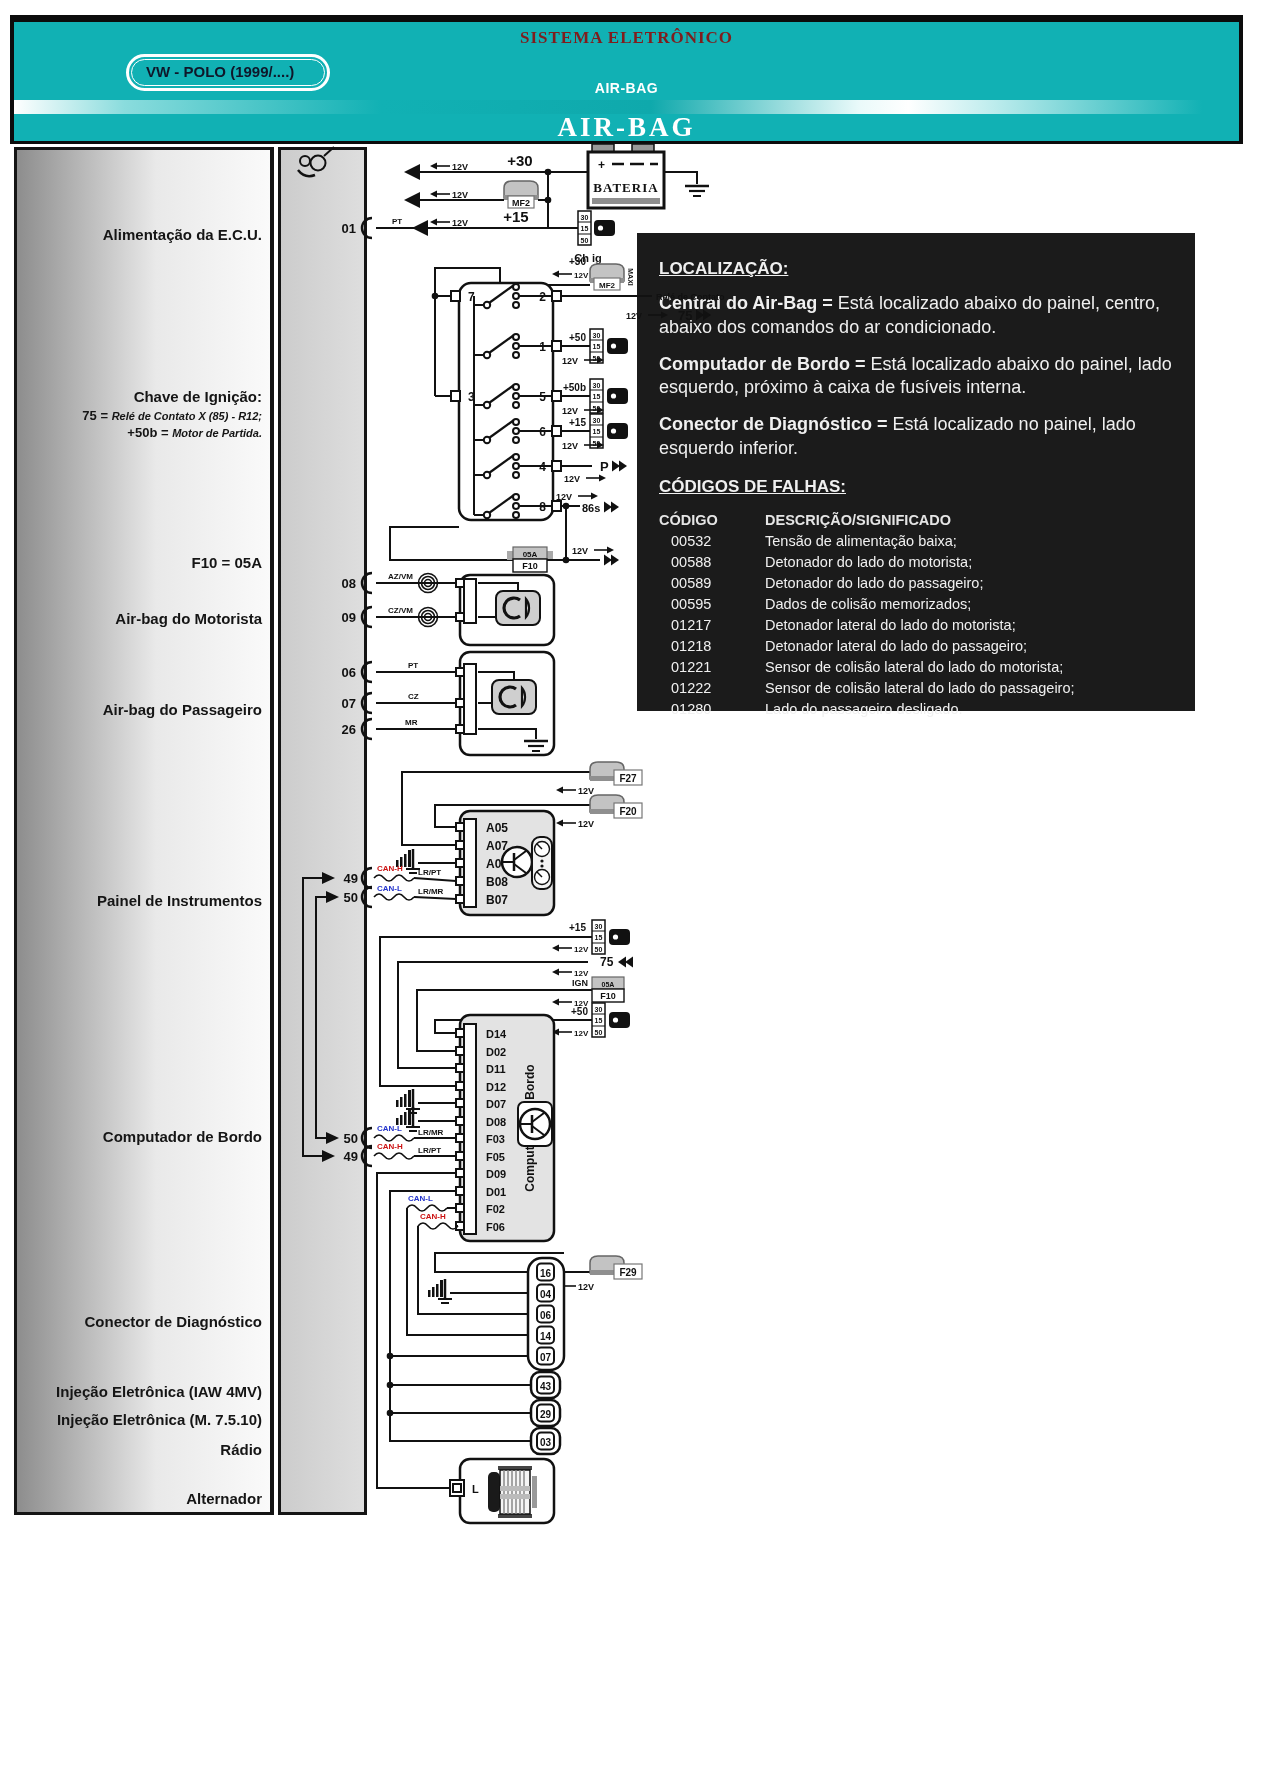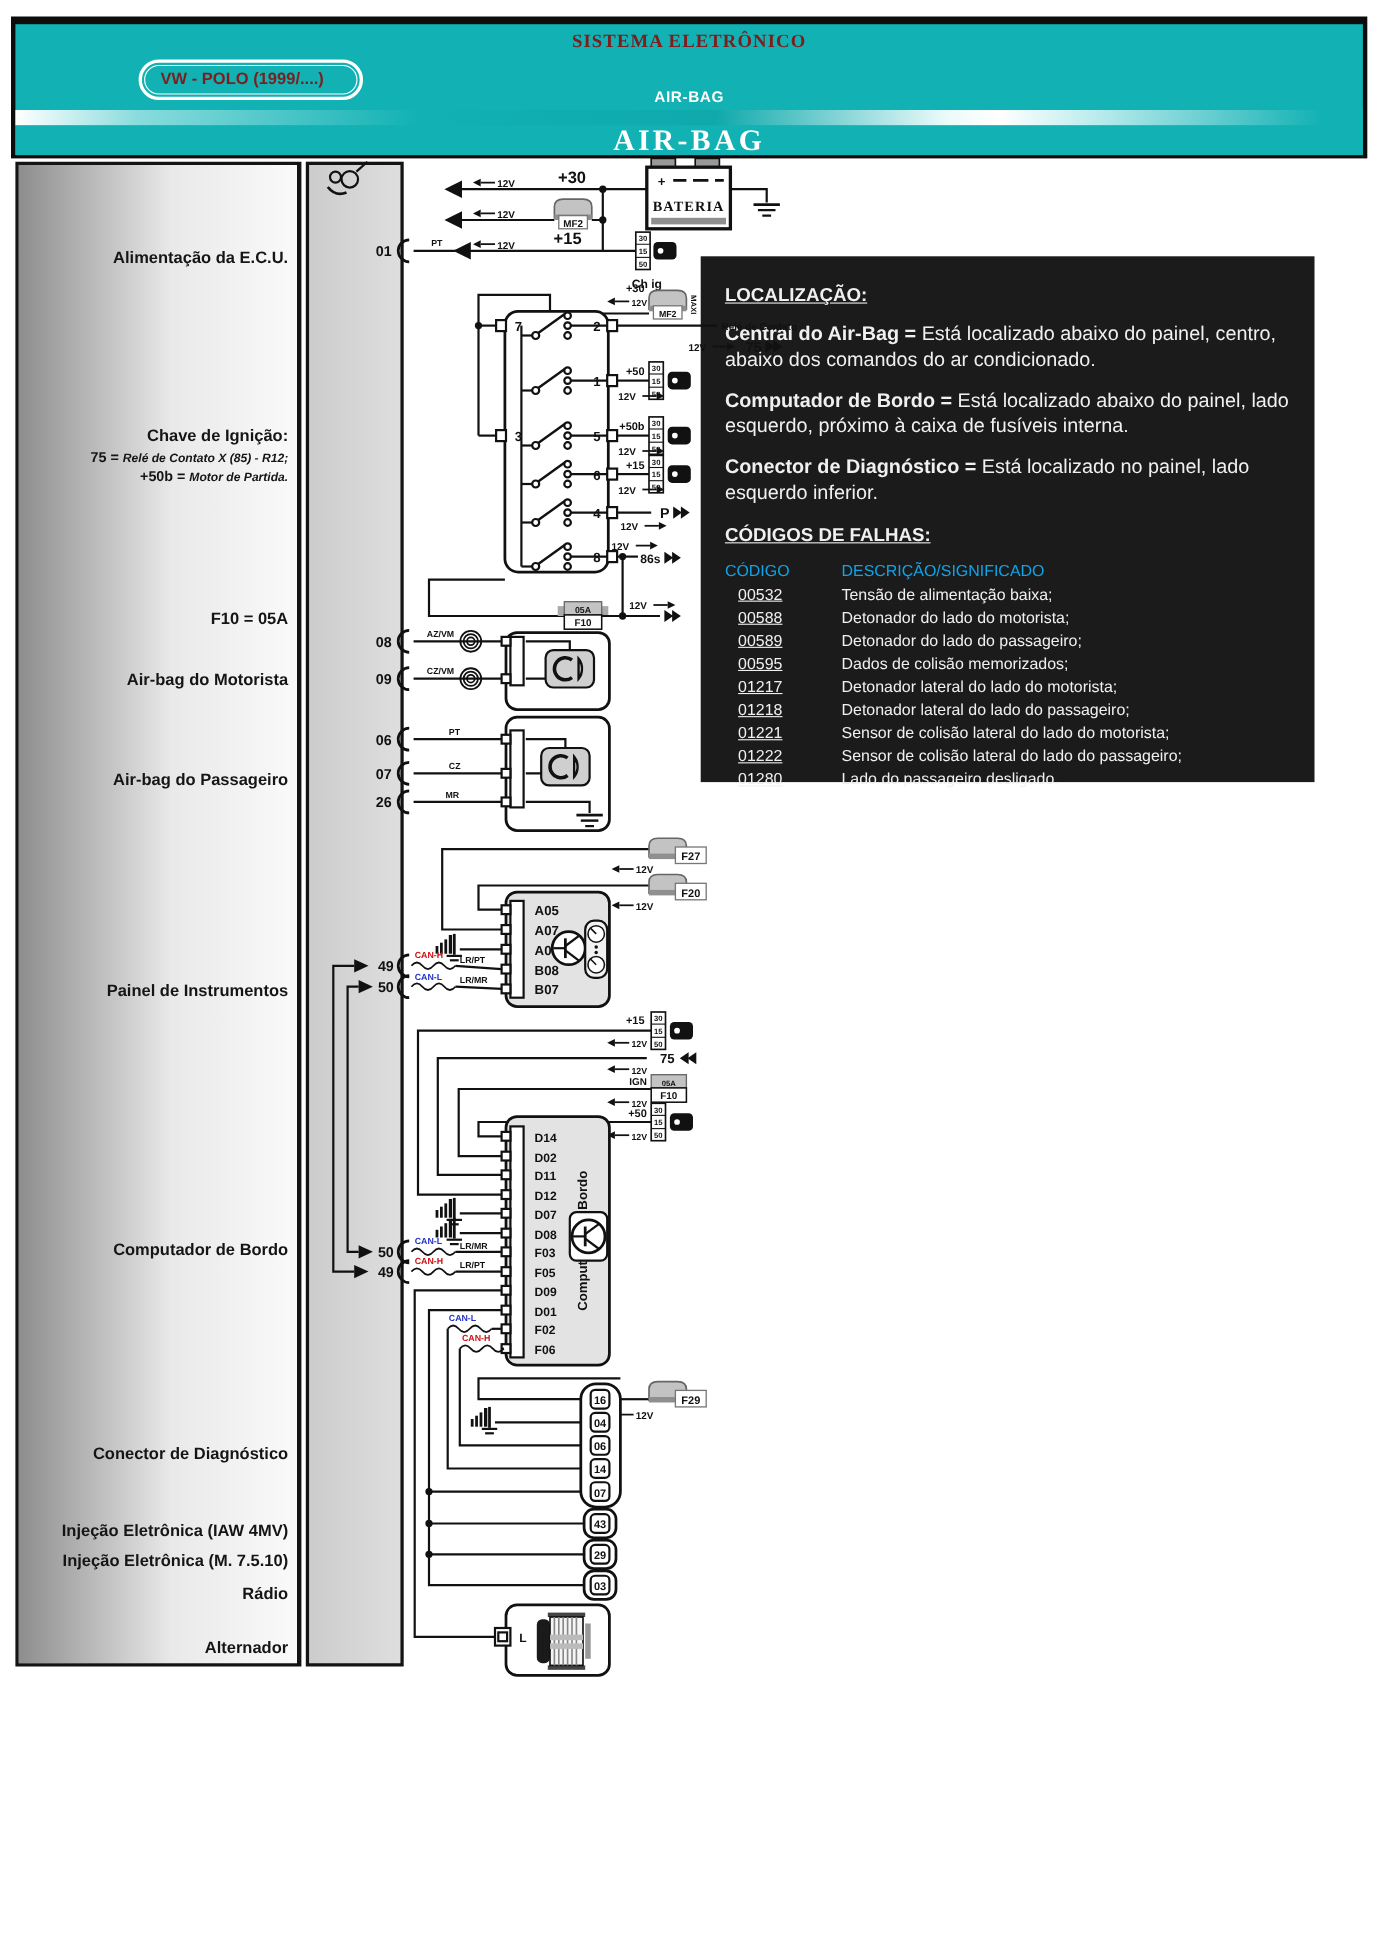--- a/index.html
+++ b/index.html
@@ -4,21 +4,21 @@
 <style>
   html,body{margin:0;padding:0;background:#fff;}
   .page{position:relative;width:1263px;height:1781px;background:#fff;overflow:hidden;
         font-family:"Liberation Sans",sans-serif;color:#111;}
   
   .hdr-black{position:absolute;left:10px;top:15px;width:1233px;height:129px;background:#0c0c0c;}
   .hdr-teal{position:absolute;left:4px;top:7px;width:1225px;height:119px;background:#11b1b4;}
   .hdr-title{position:absolute;top:6px;left:0;width:100%;text-align:center;color:#7f1d1d;
              font-family:"Liberation Serif",serif;font-weight:bold;font-size:17px;letter-spacing:1px;}
   .badge-outer{position:absolute;left:112px;top:32px;border:3px solid #fff;border-radius:20px;padding:2px;}
-  .badge-inner{border:1.5px solid #fff;border-radius:14px;padding:3px 30px 5px 14px;color:#7f1d1d;
+  .badge-inner{border:1.5px solid #fff;border-radius:14px;padding:3px 30px 5px 14px;color:#0f172a;
                font-weight:bold;font-size:15px;white-space:nowrap;}
   .hdr-sub{position:absolute;top:58px;left:0;width:100%;text-align:center;color:#fff;
            font-weight:bold;font-size:14px;letter-spacing:.5px;}
   .shimmer{position:absolute;left:0;top:78px;width:100%;height:14px;
            background:linear-gradient(90deg,#ffffff 0%,#8adcdd 9%,#11b1b4 30%,#0fa9ac 52%,
                       #eafafa 69%,#ffffff 73%,#bdeced 80%,#11b1b4 97%);}
   .hdr-band{position:absolute;left:0;top:92px;width:100%;height:27px;background:#11b1b4;}
   .hdr-band .big{position:absolute;top:-2px;left:0;width:100%;text-align:center;color:#fff;
            font-family:"Liberation Serif",serif;font-weight:bold;font-size:27px;letter-spacing:3px;}
   
@@ -30,22 +30,22 @@
            background:linear-gradient(90deg,#cccccc,#dedede);border:3px solid #141414;}
   .slabel{position:absolute;right:8px;font-weight:bold;font-size:15px;color:#151515;white-space:nowrap;}
   .slabel.sm{font-size:13px;}
   .slabel.sm i{font-size:11px;}
   
   .infobox{position:absolute;left:637px;top:90px;width:558px;height:478px;background:#1b1b1b;
            color:#f0f0f0;padding:26px 18px 0 22px;box-sizing:border-box;}
   .ib-title{font-size:17px;font-weight:bold;text-decoration:underline;margin:0 0 13px;}
   .ib-p{font-size:18px;line-height:1.32;margin:0 0 13px;}
   .codes-grid{display:grid;grid-template-columns:96px 1fr;font-size:14.5px;line-height:1.45;column-gap:10px;}
-  .codes-grid .hd{color:#0ea5e9;font-weight:normal;}
-  .codes-grid .c{padding-left:12px;text-decoration:underline;}
+  .codes-grid .hd{color:#e5e5e5;font-weight:bold;}
+  .codes-grid .c{padding-left:12px;}
   
   svg{position:absolute;left:0;top:0;}
   svg text{font-family:"Liberation Sans",sans-serif;fill:#111;}
   .t8{font-size:8px;font-weight:bold;} .t9{font-size:9px;font-weight:bold;}
   .t10{font-size:10px;font-weight:bold;} .t11{font-size:11px;font-weight:bold;}
   .t12{font-size:12px;font-weight:bold;} .t13{font-size:13px;font-weight:bold;}
   .t15{font-size:15px;font-weight:bold;} .t7{font-size:7px;font-weight:bold;}
   .serif{font-family:"Liberation Serif",serif;}
   .red{fill:#c11;} .blu{fill:#23c;}
   .w{stroke:#111;stroke-width:2;fill:none;}

